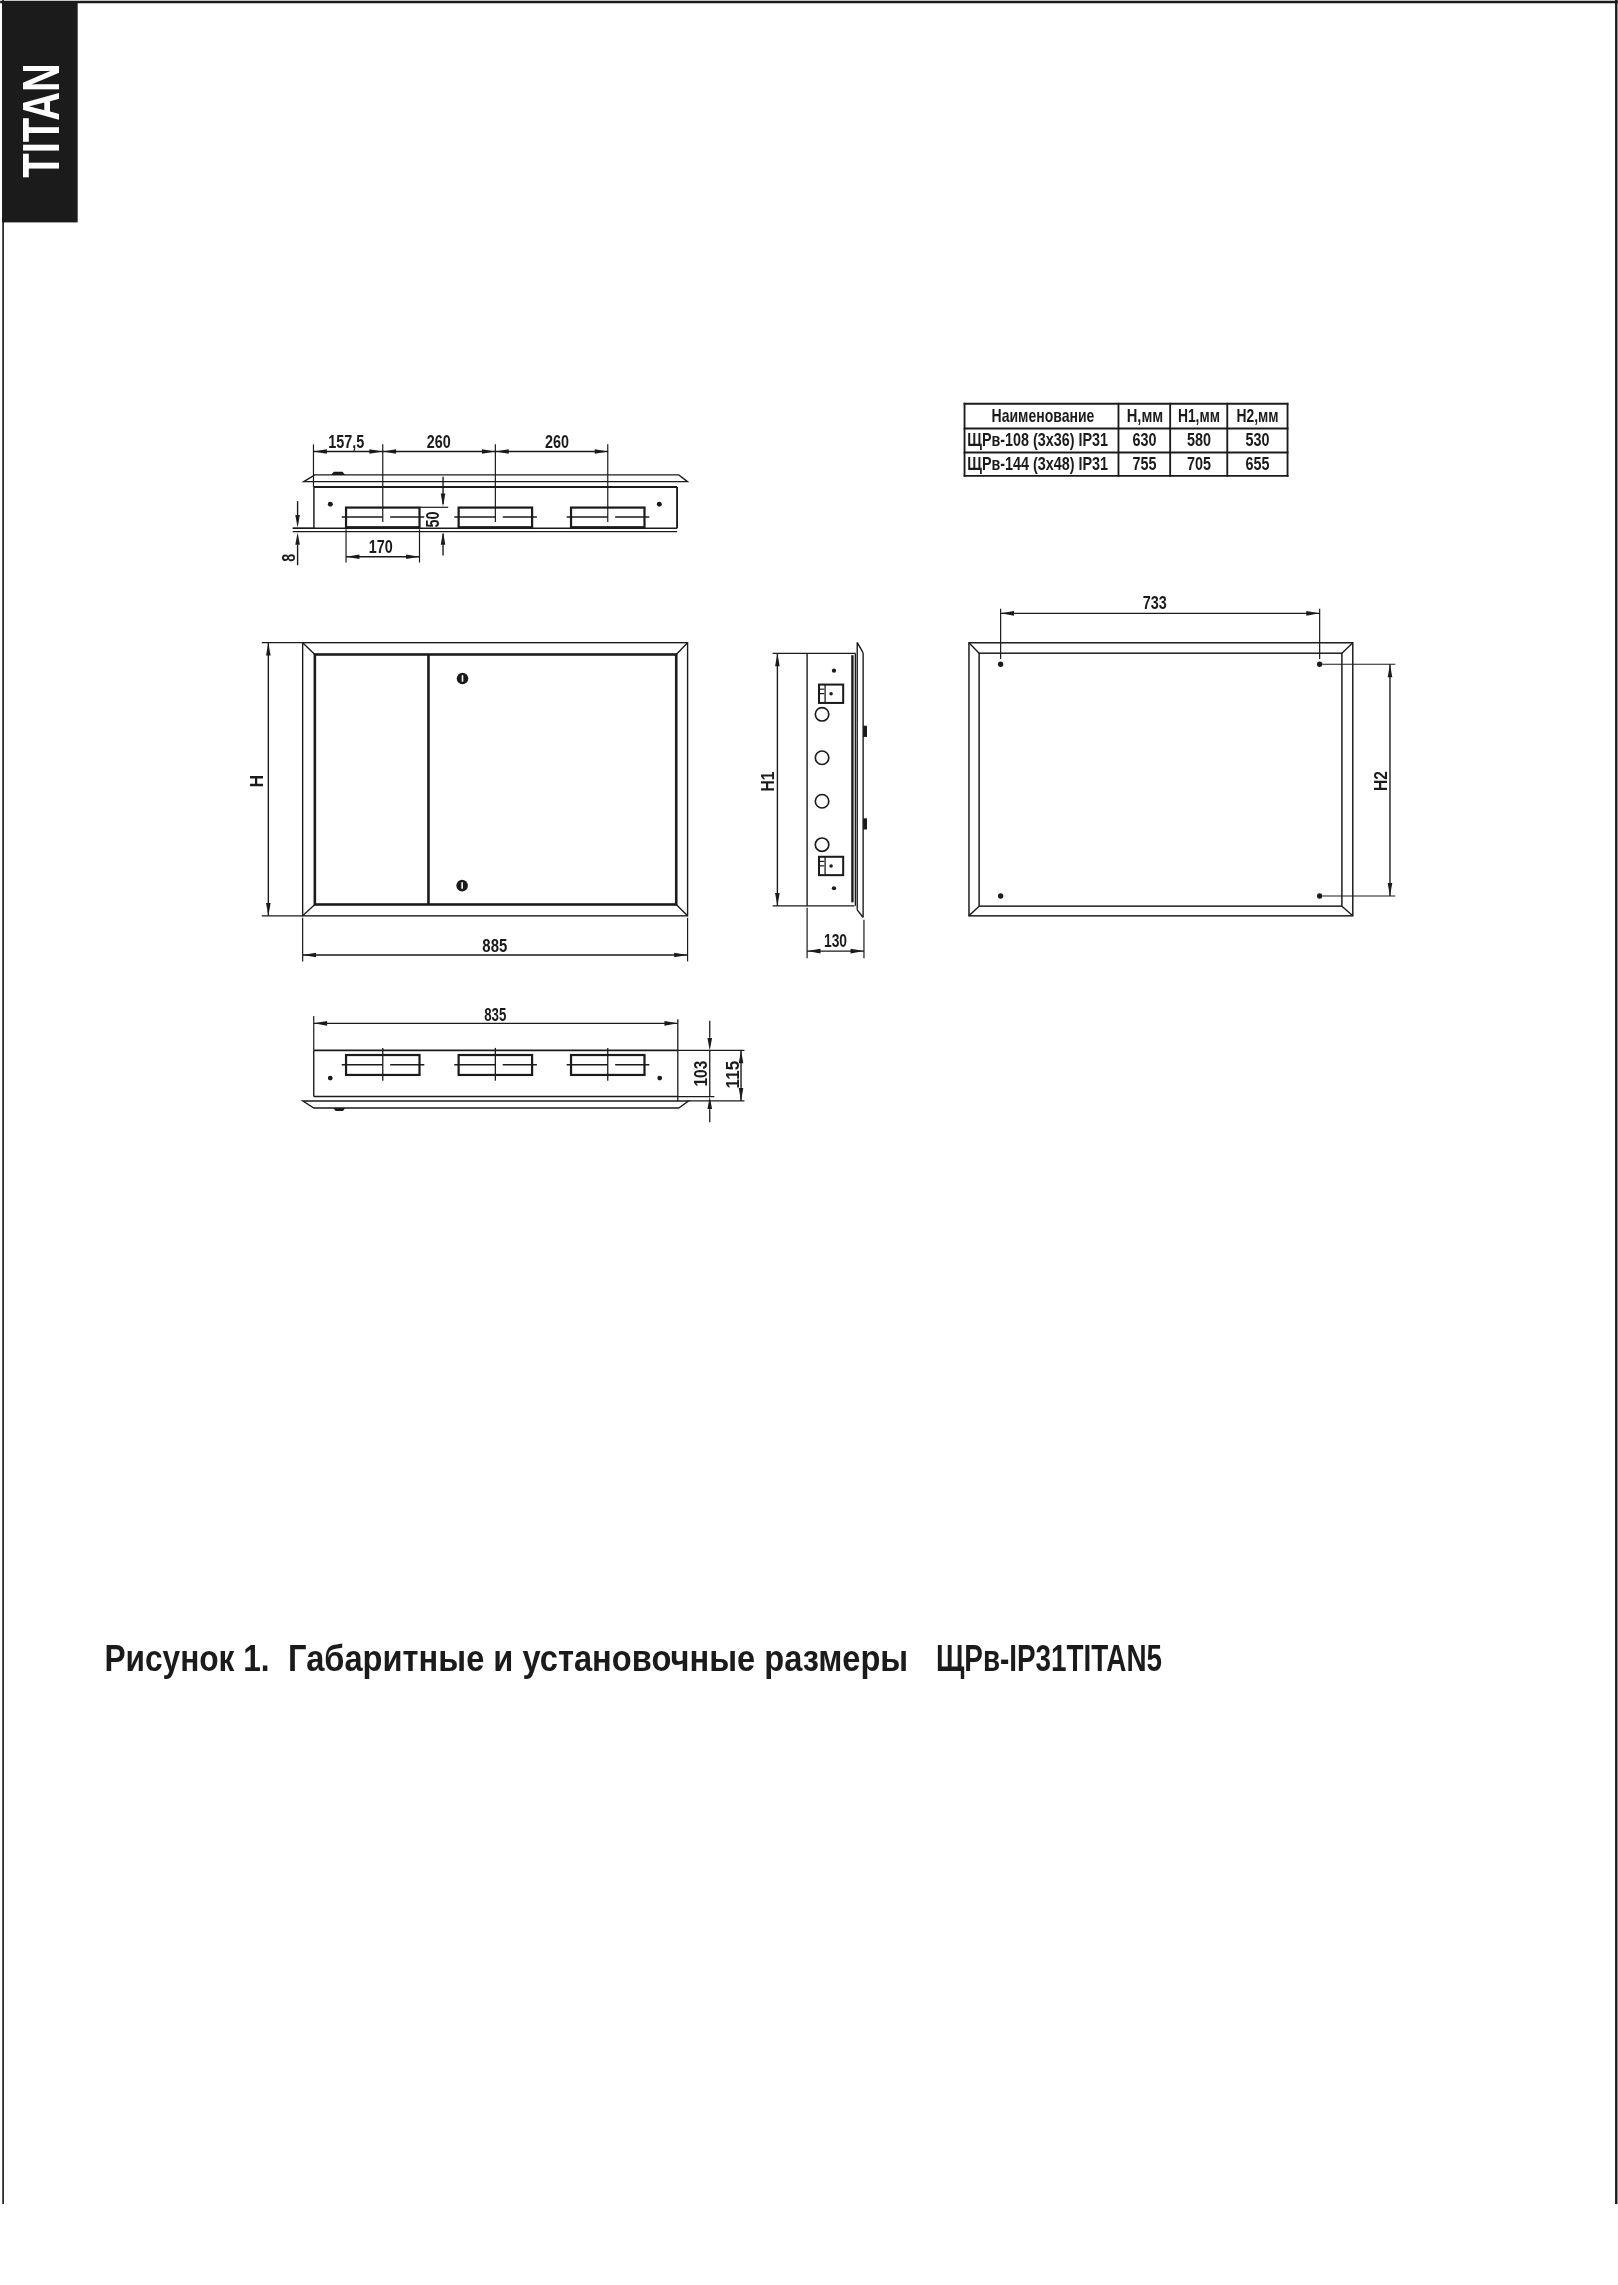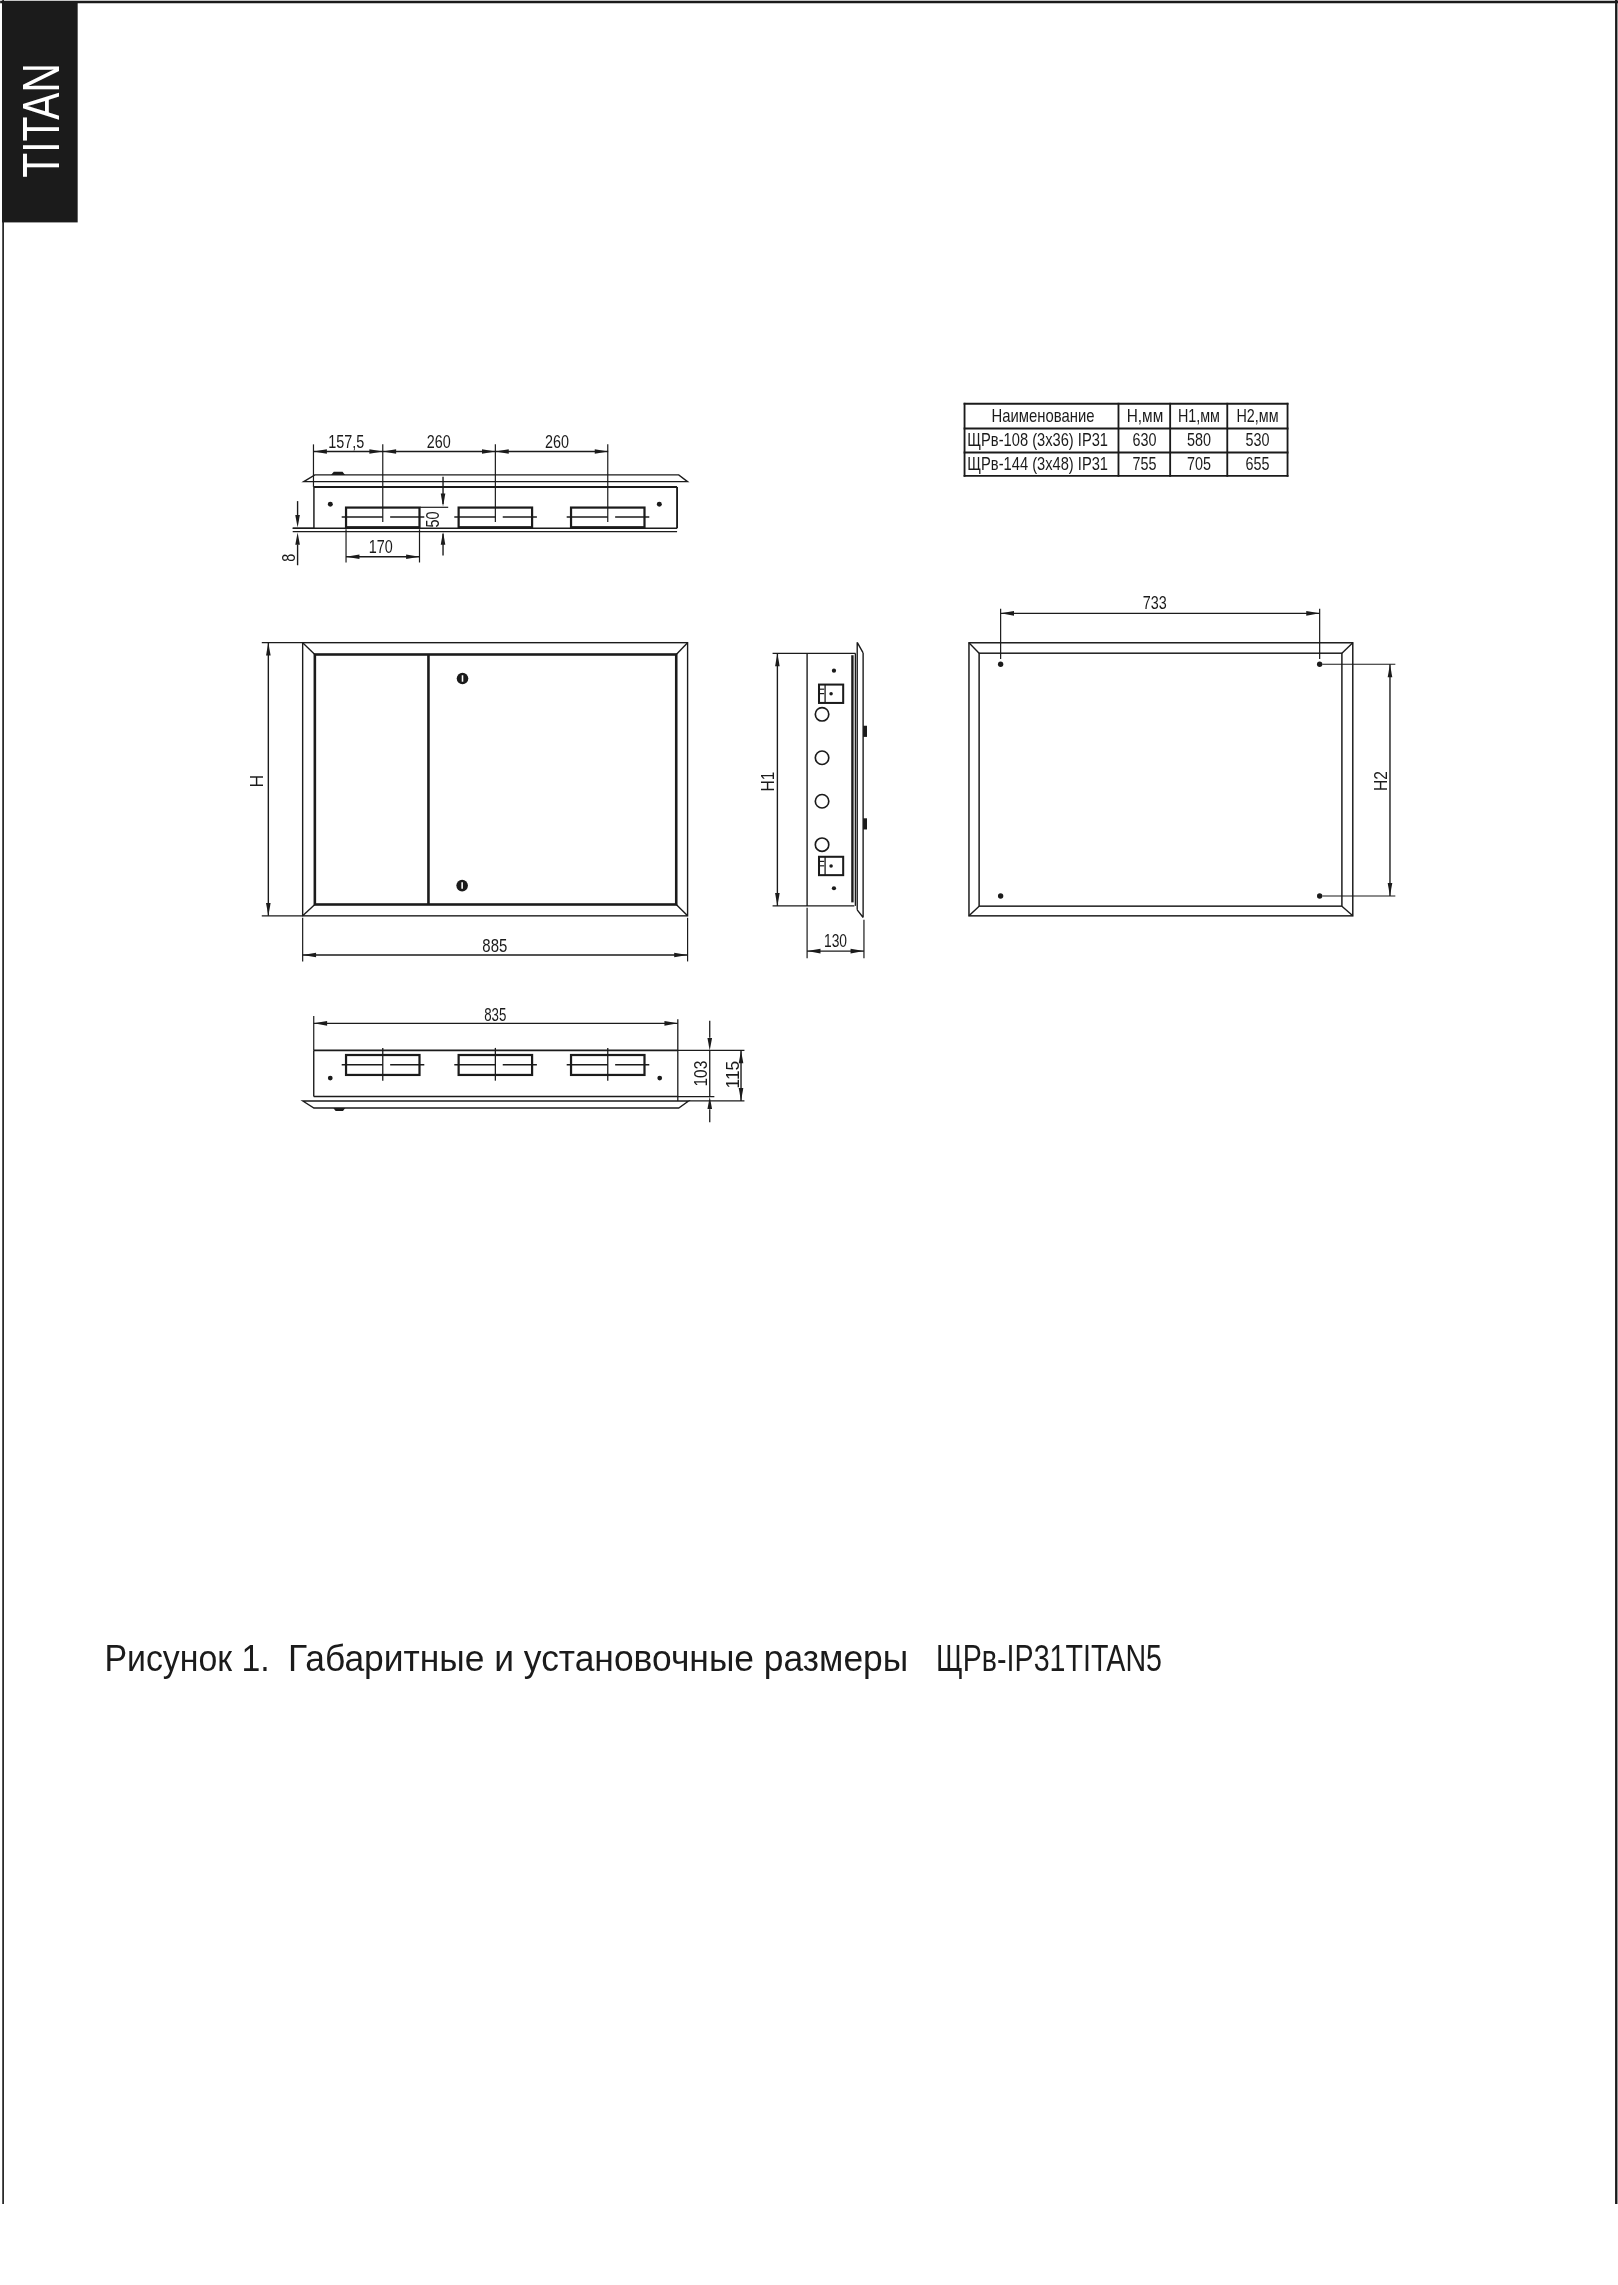--- a/index.html
+++ b/index.html
@@ -1,16 +1,16 @@
 <!DOCTYPE html>
 <html style="font-size:14.8px"><head>
 <meta charset="utf-8">
 <style>
   html,body{margin:0;padding:0;background:#fff;}
-  #page{position:relative;width:1619px;height:2204px;background:#fff;overflow:hidden;}
+  #page{position:relative;width:1619px;height:2204px;background:#fff;overflow:hidden;font-weight:bold;}
   svg{position:absolute;left:0;top:0;opacity:0.999;}
   text{font-family:"Liberation Sans",sans-serif;fill:#1b1b1b;}
 </style>
 </head>
 <body>
 <div id="page">
 <svg width="1619" height="2285" viewBox="0 0 1754 2476">
 
 <g stroke="#1b1b1b" fill="none">
   <line x1="0" y1="2.2" x2="1754" y2="2.2" stroke-width="2.6"></line>

